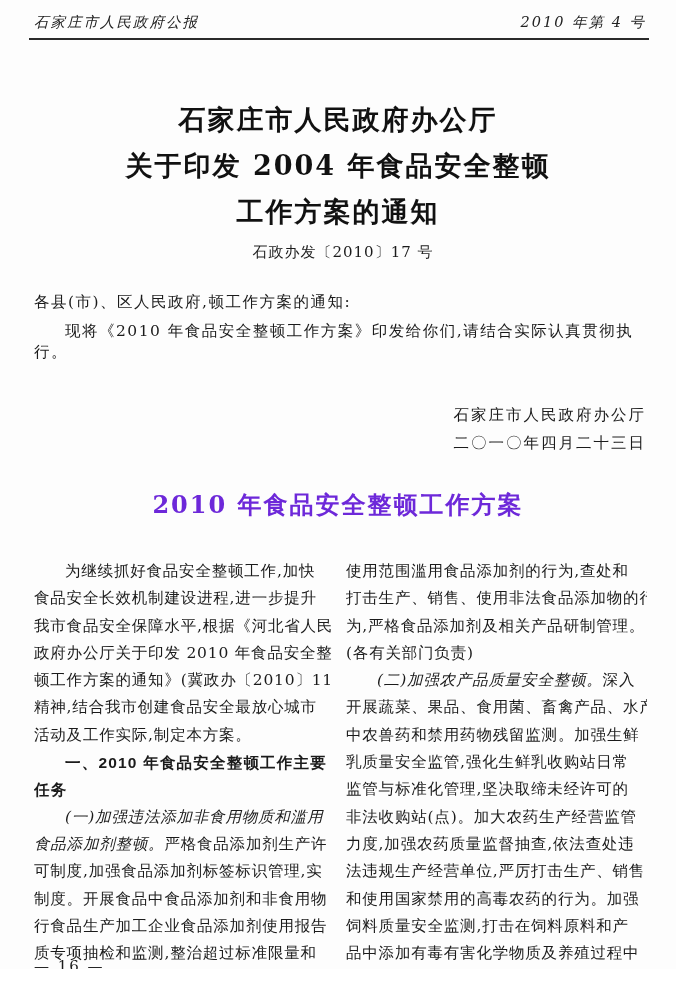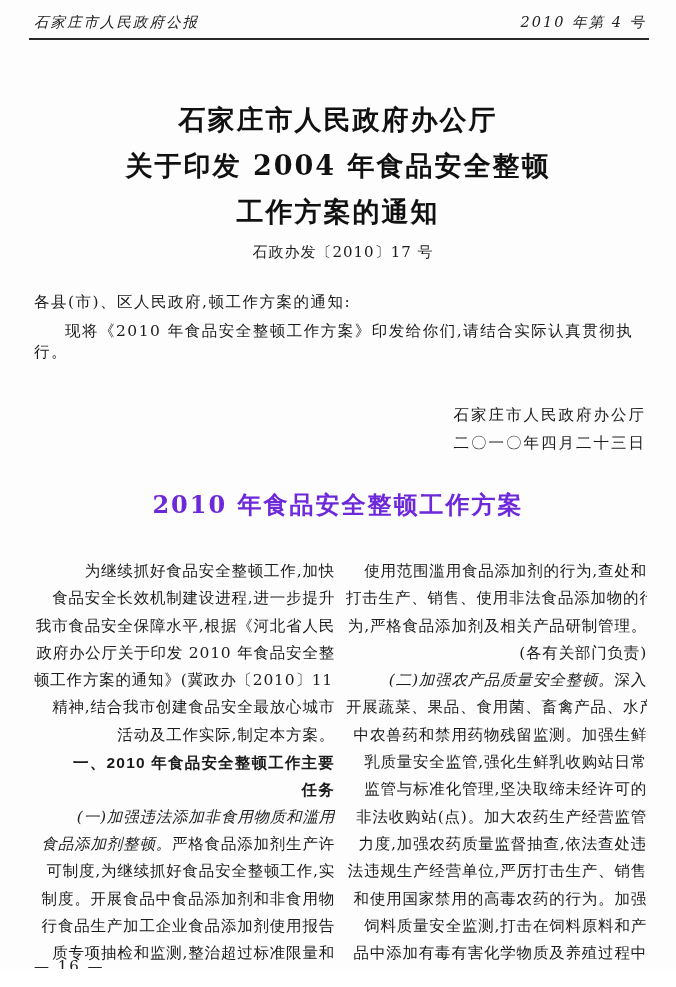--- a/index.html
+++ b/index.html
@@ -98,21 +98,20 @@
     letter-spacing: 2px;
     color: #6d28d9;
   }
   .columns {
     position: absolute;
     top: 558px;
     left: 34px;
     right: 29px;
     display: flex;
     gap: 11px;
-    text-align: right;
   }
   .col {
     flex: 1 1 0;
     min-width: 0;
     font-size: 15.5px;
   }
   .tline {
     height: 27.3px;
     line-height: 27.3px;
     white-space: nowrap;
@@ -171,21 +170,21 @@
         <div class="tline"><span class="seg-song">食品安全长效机制建设进程,进一步提升</span></div>
         <div class="tline"><span class="seg-song">我市食品安全保障水平,根据《河北省人民</span></div>
         <div class="tline"><span class="seg-song">政府办公厅关于印发 2010 年食品安全整</span></div>
         <div class="tline"><span class="seg-song">顿工作方案的通知》(冀政办〔2010〕11 号)</span></div>
         <div class="tline"><span class="seg-song">精神,结合我市创建食品安全最放心城市</span></div>
         <div class="tline"><span class="seg-song">活动及工作实际,制定本方案。</span></div>
         <div class="tline ind"><span class="seg-hei">一、2010 年食品安全整顿工作主要</span></div>
         <div class="tline"><span class="seg-hei">任务</span></div>
         <div class="tline ind"><span class="seg-kai">(一)加强违法添加非食用物质和滥用</span></div>
         <div class="tline"><span class="seg-kai">食品添加剂整顿。</span><span class="seg-song">严格食品添加剂生产许</span></div>
-        <div class="tline"><span class="seg-song">可制度,为继续抓好食品安全整顿工作,实</span></div>
+        <div class="tline"><span class="seg-song">可制度,加强食品添加剂标签标识管理,实</span></div>
         <div class="tline"><span class="seg-song">制度。开展食品中食品添加剂和非食用物</span></div>
         <div class="tline"><span class="seg-song">行食品生产加工企业食品添加剂使用报告</span></div>
         <div class="tline"><span class="seg-song">质专项抽检和监测,整治超过标准限量和</span></div>
       </div>
     <div class="col">
         <div class="tline"><span class="seg-song">使用范围滥用食品添加剂的行为,查处和</span></div>
         <div class="tline"><span class="seg-song">打击生产、销售、使用非法食品添加物的行</span></div>
         <div class="tline"><span class="seg-song">为,严格食品添加剂及相关产品研制管理。</span></div>
         <div class="tline"><span class="seg-song">(各有关部门负责)</span></div>
         <div class="tline ind"><span class="seg-kai">(二)加强农产品质量安全整顿。</span><span class="seg-song">深入</span></div>

